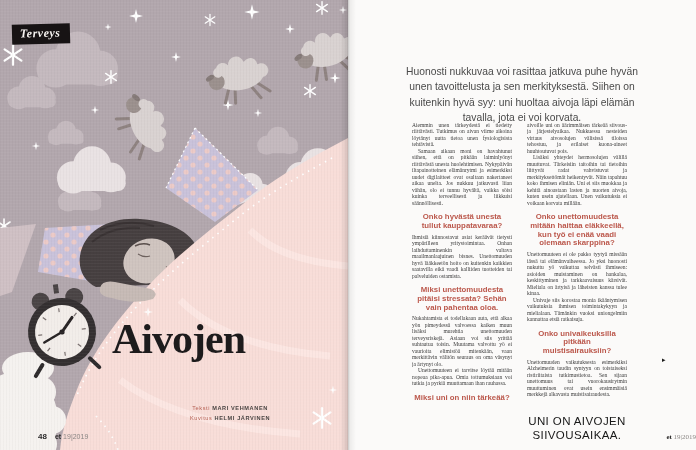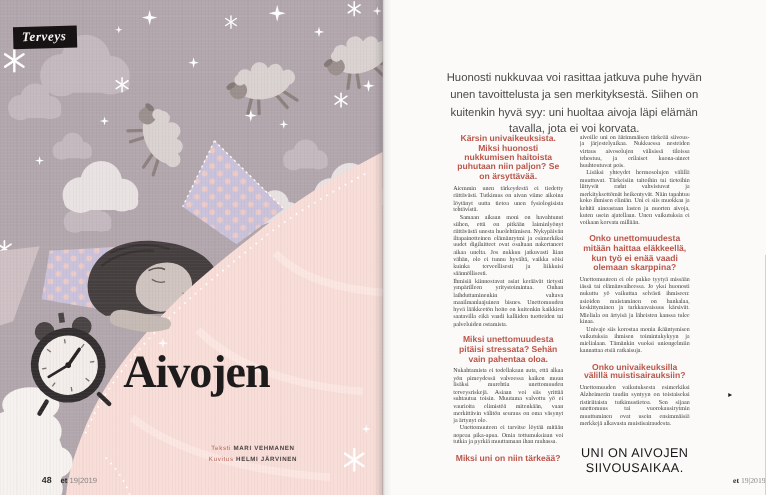--- a/index.html
+++ b/index.html
@@ -213,37 +213,37 @@
       <span><span class="brand">et</span> <span>19|2019</span></span>
     </div>
   </div>
 
   <div class="page page-right">
 
     <p class="intro">Huonosti nukkuvaa voi rasittaa jatkuva puhe hyvän unen tavoittelusta ja sen merkityksestä. Siihen on kuitenkin hyvä syy: uni huoltaa aivoja läpi elämän tavalla, jota ei voi korvata.</p>
 
     <div class="cols">
       <div class="col">
-        <h3>Kärsin univaikeuksista. Miksi huonosti nukkumisen haitoista puhutaan niin paljon? Se on ärsyttävää.</h3>
         <p>Aiemmin unen tärkeydestä ei tiedetty riittävästi. Tutkimus on aivan viime aikoina löytänyt uutta tietoa unen fysiologisista tehtävistä.</p>
         <p class="indent">Samaan aikaan moni on havahtunut siihen, että on pitkään laiminlyönyt riittävästä unesta huolehtimisen. Nykypäivän iltapainotteinen elämänrytmi ja esimerkiksi uudet digilaitteet ovat osaltaan nakertaneet aikaa unelta. Jos nukkuu jatkuvasti liian vähän, olo ei tunnu hyvältä, vaikka söisi kuinka terveellisesti ja liikkuisi säännöllisesti.</p>
+        <h3>Onko hyvästä unesta tullut kauppatavaraa?</h3>
         <p>Ihmisiä kiinnostavat asiat keräävät tietysti ympärilleen yritystoimintaa. Onhan laihduttaminenkin valtava maailmanlaajuinen bisnes. Unettomuuden hyvä lääkkeetön hoito on kuitenkin kaikkien saatavilla eikä vaadi kalliiden tuotteiden tai palveluiden ostamista.</p>
         <h3>Miksi unettomuudesta pitäisi stressata? Sehän vain pahentaa oloa.</h3>
         <p>Nukahtamista ei todellakaan auta, että alkaa yön pimeydessä valvoessa kaiken muun lisäksi murehtia unettomuuden terveysriskejä. Asiaan voi siis yrittää suhtautua toisin. Muutama valvottu yö ei vaurioita elimistöä mitenkään, vaan merkittävin välitön seuraus on oma väsynyt ja ärtynyt olo.</p>
         <p class="indent">Unettomuuteen ei tarvitse löytää mitään nopeaa pika-apua. Omia tottumuksiaan voi tutkia ja pyrkiä muuttamaan ihan rauhassa.</p>
         <h3>Miksi uni on niin tärkeää?</h3>
 
       </div>
       <div class="col">
         <p>aivoille uni on äärimmäisen tärkeää siivous- ja järjestelyaikaa. Nukkuessa nesteiden virtaus aivosolujen välisissä tiloissa tehostuu, ja erilaiset kuona-aineet huuhtoutuvat pois.</p>
         <p class="indent">Lisäksi yhteydet hermosolujen välillä muuttuvat. Tärkeisiin taitoihin tai tietoihin liittyvät radat vahvistuvat ja merkityksettömät heikentyvät. Näin tapahtuu koko ihmisen eliniän. Uni ei siis muokkaa ja kehitä ainoastaan lasten ja nuorten aivoja, kuten usein ajatellaan. Unen vaikutuksia ei voikaan korvata millään.</p>
         <h3>Onko unettomuudesta mitään haittaa eläkkeellä, kun työ ei enää vaadi olemaan skarppina?</h3>
         <p>Unettomuuteen ei ole pakko tyytyä missään iässä tai elämänvaiheessa. Jo yksi huonosti nukuttu yö vaikuttaa selvästi ihmiseen: asioiden muistaminen on hankalaa, keskittyminen ja tarkkaavaisuus kärsivät. Mieliala on ärtyisä ja läheisten kanssa tulee kinaa.</p>
         <p class="indent">Univaje siis korostaa monia ikääntymisen vaikutuksia ihmisen toimintakykyyn ja mielialaan. Tämänkin vuoksi uniongelmiin kannattaa etsiä ratkaisuja.</p>
-        <h3>Onko univaikeuksilla välillä muistisairauksiin?</h3>
+        <h3>Onko univaikeuksilla pitkään muistisairauksiin?</h3>
         <p>Unettomuuden vaikutuksesta esimerkiksi Alzheimerin taudin syntyyn on toistaiseksi ristiriitaista tutkimustietoa. Sen sijaan unettomuus tai vuorokausirytmin muuttuminen ovat usein ensimmäisiä merkkejä alkavasta muistisairaudesta.</p>
         <p class="pull-quote">UNI ON AIVOJEN SIIVOUSAIKAA.</p>
       </div>
     </div>
 
     <span class="cont-marker">▸</span>
 
     <div class="folio folio-right">
       <span><span class="brand">et</span> <span>19|2019</span></span>
       <span class="pg">49</span>

